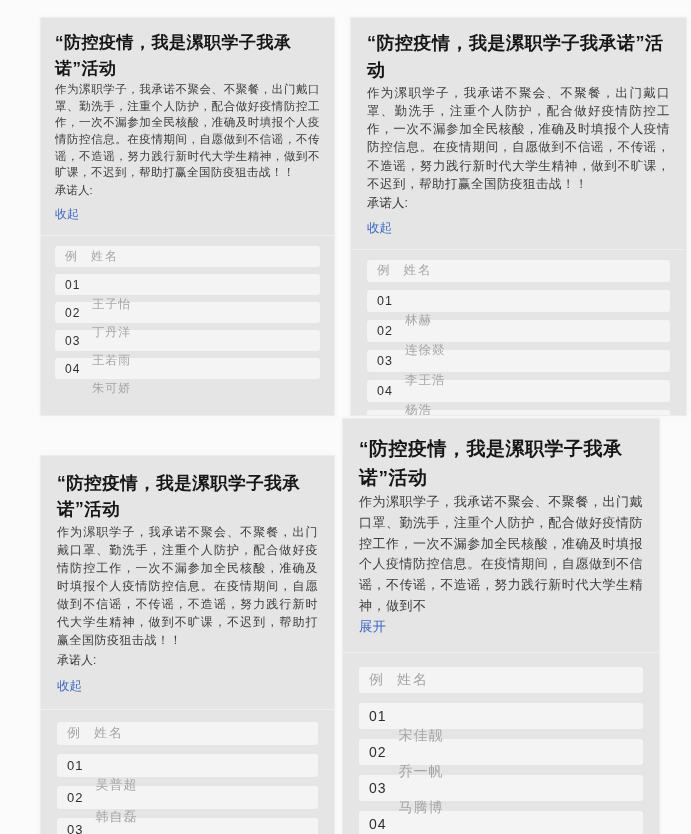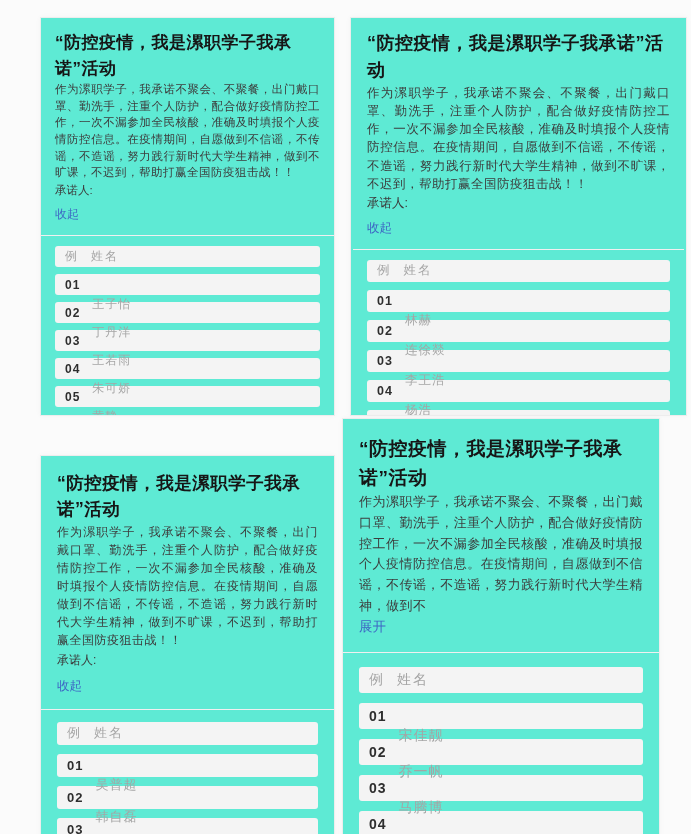--- a/index.html
+++ b/index.html
@@ -6,21 +6,21 @@
   html, body { width: 691px; height: 834px; }
   body {
     position: relative;
     width: 691px; height: 834px;
     overflow: hidden;
     background: #fbfbfb;
     font-family: "Liberation Sans", "DejaVu Sans", sans-serif;
   }
   .panel {
     position: absolute;
-    background: #5eead4;
+    background: #e5e5e5;
     border: 1px solid #ededed;
     box-shadow: 0 0 6px rgba(0,0,0,0.03);
     overflow: hidden;
   }
   .panel-tl { left: 40px;  top: 17px;  width: 295px; height: 399px; padding: 12px 14px; }
   .panel-tr { left: 350px; top: 17px;  width: 337px; height: 399px; padding: 12px 16px; }
   .panel-bl { left: 40px;  top: 455px; width: 295px; height: 600px; padding: 14px 16px; }
   .panel-br { left: 342px; top: 418px; width: 318px; height: 620px; padding: 16px 16px; }
 
   .title { font-weight: bold; color: #161616; line-height: 1.5; letter-spacing: 0.5px; }
@@ -56,21 +56,21 @@
     background: #f4f4f4; border-radius: 3px;
     padding: 0 10px;
   }
   .panel-tl .bar, .panel-tr .bar { height: 21px; margin-bottom: 7px;  font-size: 12px; }
   .panel-tr .bar { height: 22px; margin-bottom: 8px; font-size: 12.5px; }
   .panel-bl .bar { height: 23px; margin-bottom: 9px;  font-size: 13px; }
   .panel-br .bar { height: 26px; margin-bottom: 10px; font-size: 14px; }
 
   .hdr-idx { color: #a5a5a5; margin-right: 14px; }
   .hdr-name { color: #a5a5a5; letter-spacing: 2px; }
-  .row-idx { color: #2e2e2e; font-weight: bold; margin-right: 12px; letter-spacing: 1px; }
+  .row-idx { color: #2e2e2e; font-weight: normal; margin-right: 12px; letter-spacing: 1px; }
   .row-name { color: #a5a5a5; letter-spacing: 1px; margin-top: 40px; }
 </style>
 </head>
 <body>
 
 <div class="panel panel-tl">
   <div class="title">“防控疫情，我是漯职学子我承诺”活动</div>
   <div class="body-text">作为漯职学子，我承诺不聚会、不聚餐，出门戴口罩、勤洗手，注重个人防护，配合做好疫情防控工作，一次不漏参加全民核酸，准确及时填报个人疫情防控信息。在疫情期间，自愿做到不信谣，不传谣，不造谣，努力践行新时代大学生精神，做到不旷课，不迟到，帮助打赢全国防疫狙击战！！</div>
   <div class="signer">承诺人:</div>
   <div><span class="toggle">收起</span></div>
@@ -94,24 +94,20 @@
       <div class="bar">
         <span class="row-idx">03</span>
         <span class="row-name">王若雨</span>
       </div>
 
       <div class="bar">
         <span class="row-idx">04</span>
         <span class="row-name">朱可娇</span>
       </div>
 
-      <div class="bar">
-        <span class="row-idx">05</span>
-        <span class="row-name">黄静</span>
-      </div>
 
     </div>
 </div>
 
 <div class="panel panel-tr">
   <div class="title">“防控疫情，我是漯职学子我承诺”活动</div>
   <div class="body-text">作为漯职学子，我承诺不聚会、不聚餐，出门戴口罩、勤洗手，注重个人防护，配合做好疫情防控工作，一次不漏参加全民核酸，准确及时填报个人疫情防控信息。在疫情期间，自愿做到不信谣，不传谣，不造谣，努力践行新时代大学生精神，做到不旷课，不迟到，帮助打赢全国防疫狙击战！！</div>
   <div class="signer">承诺人:</div>
   <div><span class="toggle">收起</span></div>
   <div class="divider"></div>

